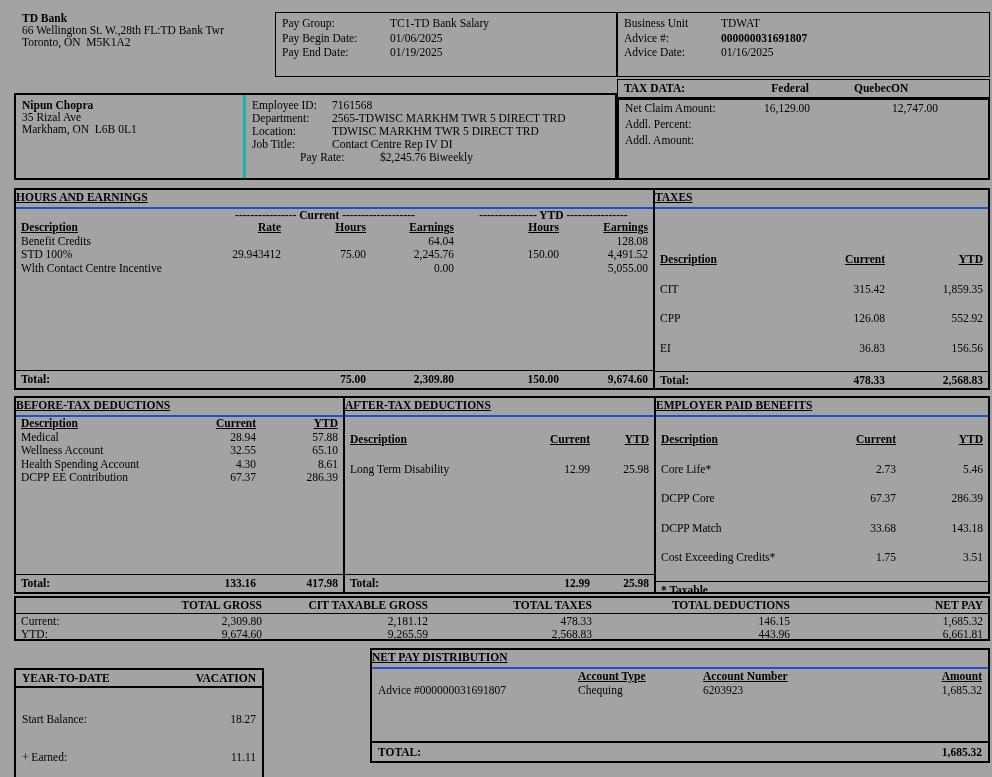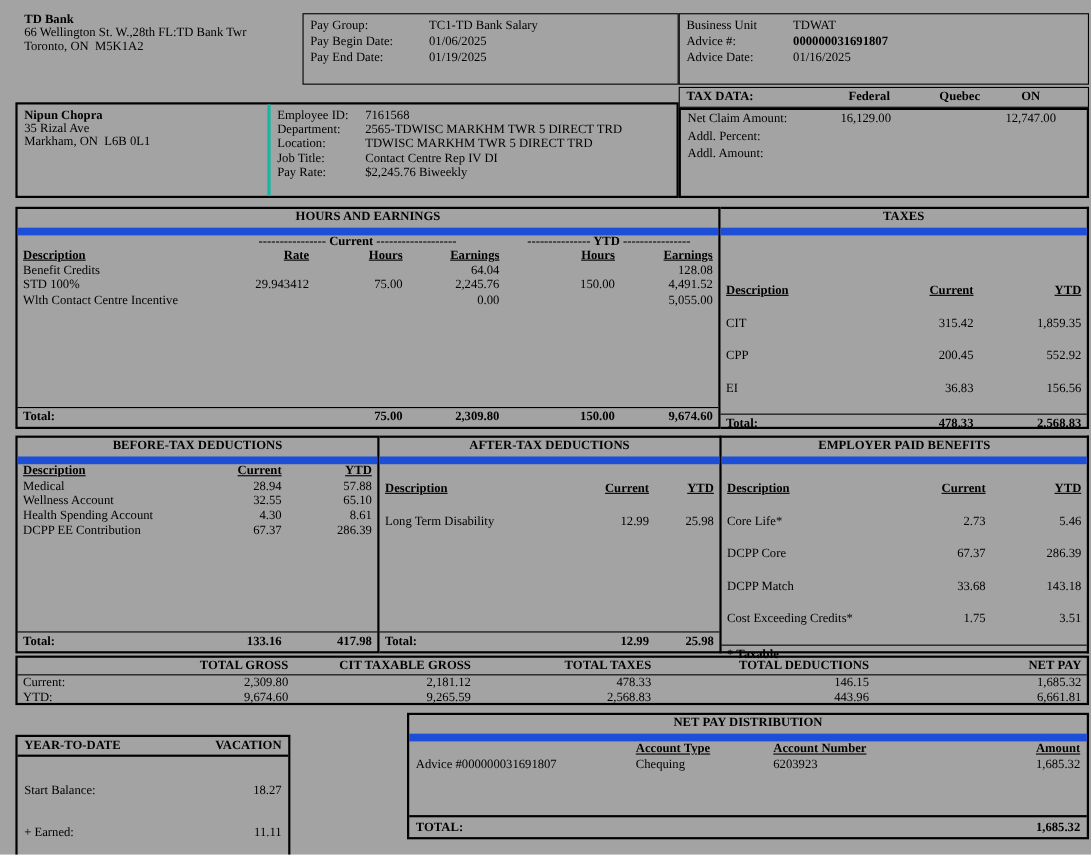--- a/index.html
+++ b/index.html
@@ -3,21 +3,21 @@
 <meta charset="utf-8">
 <style>
   html,body{margin:0;padding:0;background:#fff;}
   .page{position:relative;width:992px;height:777px;background:#a3a3a3;color:#000;
         font-family:"Liberation Serif","DejaVu Serif",serif;font-size:11.5px;overflow:hidden;}
   .abs{position:absolute;box-sizing:border-box;}
   .b1{border:1px solid #000;}
   .b2{border:2px solid #000;}
   .nbl{border-left:none;gap:16px;}
   .colbox{display:flex;flex-direction:column;}
-  .band{font-weight:bold;text-align:center;border-bottom:7px solid #1d4ed8;line-height:15px;height:17px;flex:none;}
+  .band{font-weight:bold;text-align:left;border-bottom:2px solid #1d4ed8;line-height:15px;height:17px;flex:none;text-decoration:underline;}
   .row{display:flex;padding:0 5px;line-height:13.5px;flex:none;}
   .lv{display:flex;line-height:14.5px;}
   .lbl108{width:108px;flex:none;}
   .lbl97{width:97px;flex:none;}
   .lbl80{width:80px;flex:none;}
   .b{font-weight:bold;}
   .r{text-align:right;}
   .hu{font-weight:bold;text-decoration:underline;font-family:Liberation Serif, serif;}
   .sp{flex:1;}
   .trow{display:flex;border-top:1px solid #000;font-weight:bold;padding:2px 5px;line-height:13.5px;margin-top:auto;flex:none;}
@@ -29,21 +29,21 @@
   
   .tx1{width:115px;flex:none;} .tx2{width:110px;flex:none;text-align:right;} .tx3{flex:1;text-align:right;}
   
   .bt1{width:150px;flex:none;} .bt2{width:85px;flex:none;text-align:right;} .bt3{flex:1;text-align:right;}
   
   .at1{width:145px;flex:none;} .at2{width:95px;flex:none;text-align:right;} .at3{flex:1;text-align:right;}
   
   .ep1{width:150px;flex:none;} .ep2{width:85px;flex:none;text-align:right;} .ep3{flex:1;text-align:right;}
   
   .txd1{width:110px;flex:none;} .txd2{width:75px;flex:none;text-align:right;}
-  .txd3{width:82px;flex:none;text-align:right;} .txd4{flex:1;text-align:center;}
+  .txd3{width:82px;flex:none;text-align:right;} .txd4{flex:1;text-align:left;}
   
   .sm0{width:85px;flex:none;} .sm1{width:156px;flex:none;text-align:right;}
   .sm2{width:166px;flex:none;text-align:right;} .sm3{width:164px;flex:none;text-align:right;}
   .sm4{width:198px;flex:none;text-align:right;} .sm5{flex:1;text-align:right;}
   
   .np1{width:200px;flex:none;} .np2{width:125px;flex:none;} .np3{width:180px;flex:none;} .np4{flex:1;text-align:right;}
   .dashhdr{display:flex;padding:0 5px;line-height:12px;height:12px;font-weight:bold;flex:none;}
   .curspan{width:268px;flex:none;text-align:center;}
   .ytdspan{flex:1;text-align:center;}
 </style>
@@ -111,21 +111,21 @@
         <span>2565-TDWISC MARKHM TWR 5 DIRECT TRD</span>
       </div>
       <div class="lv" style="line-height:13px;">
         <span class="lbl80">Location:</span>
         <span>TDWISC MARKHM TWR 5 DIRECT TRD</span>
       </div>
       <div class="lv" style="line-height:13px;">
         <span class="lbl80">Job Title:</span>
         <span>Contact Centre Rep IV DI</span>
       </div>
-      <div class="lv" style="line-height:13px;">
+      <div class="lv" style="line-height:13px;margin-left:48px;">
         <span class="lbl80">Pay Rate:</span>
         <span>$2,245.76 Biweekly</span>
       </div>
     </div>
   </div>
 
   <div class="abs b2" style="left:617px;top:98px;width:373px;height:82px;padding:2px 6px;">
     <div style="display:flex;line-height:13px;">
       <span class="txd1">Net Claim Amount:</span>
       <span class="txd2">16,129.00</span>
@@ -203,21 +203,21 @@
       <span class="tx2"><span class="hu">Current</span></span>
       <span class="tx3"><span class="hu">YTD</span></span>
     </div>
     <div class="row">
       <span class="tx1">CIT</span>
       <span class="tx2">315.42</span>
       <span class="tx3">1,859.35</span>
     </div>
     <div class="row">
       <span class="tx1">CPP</span>
-      <span class="tx2">200.45</span>
+      <span class="tx2">126.08</span>
       <span class="tx3">552.92</span>
     </div>
     <div class="row">
       <span class="tx1">EI</span>
       <span class="tx2">36.83</span>
       <span class="tx3">156.56</span>
     </div>
     <div class="trow">
       <span class="tx1">Total:</span>
       <span class="tx2">478.33</span>

